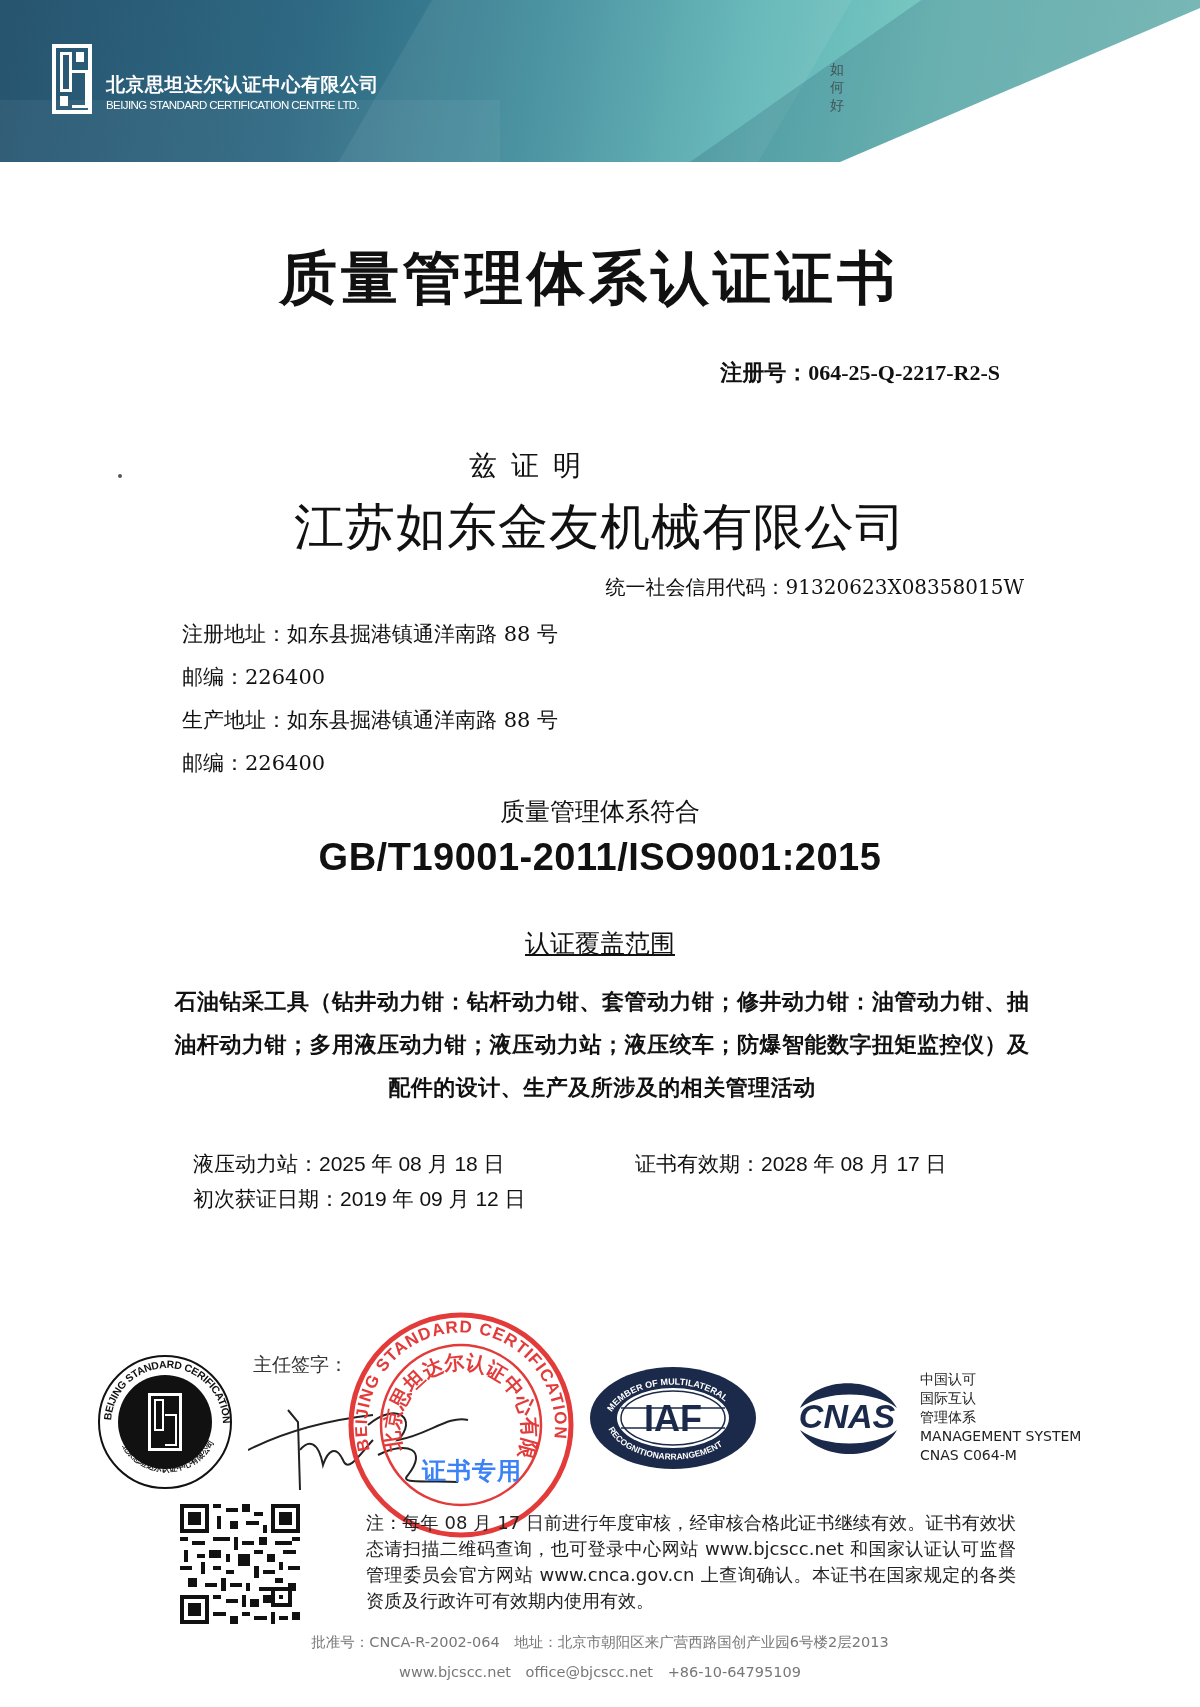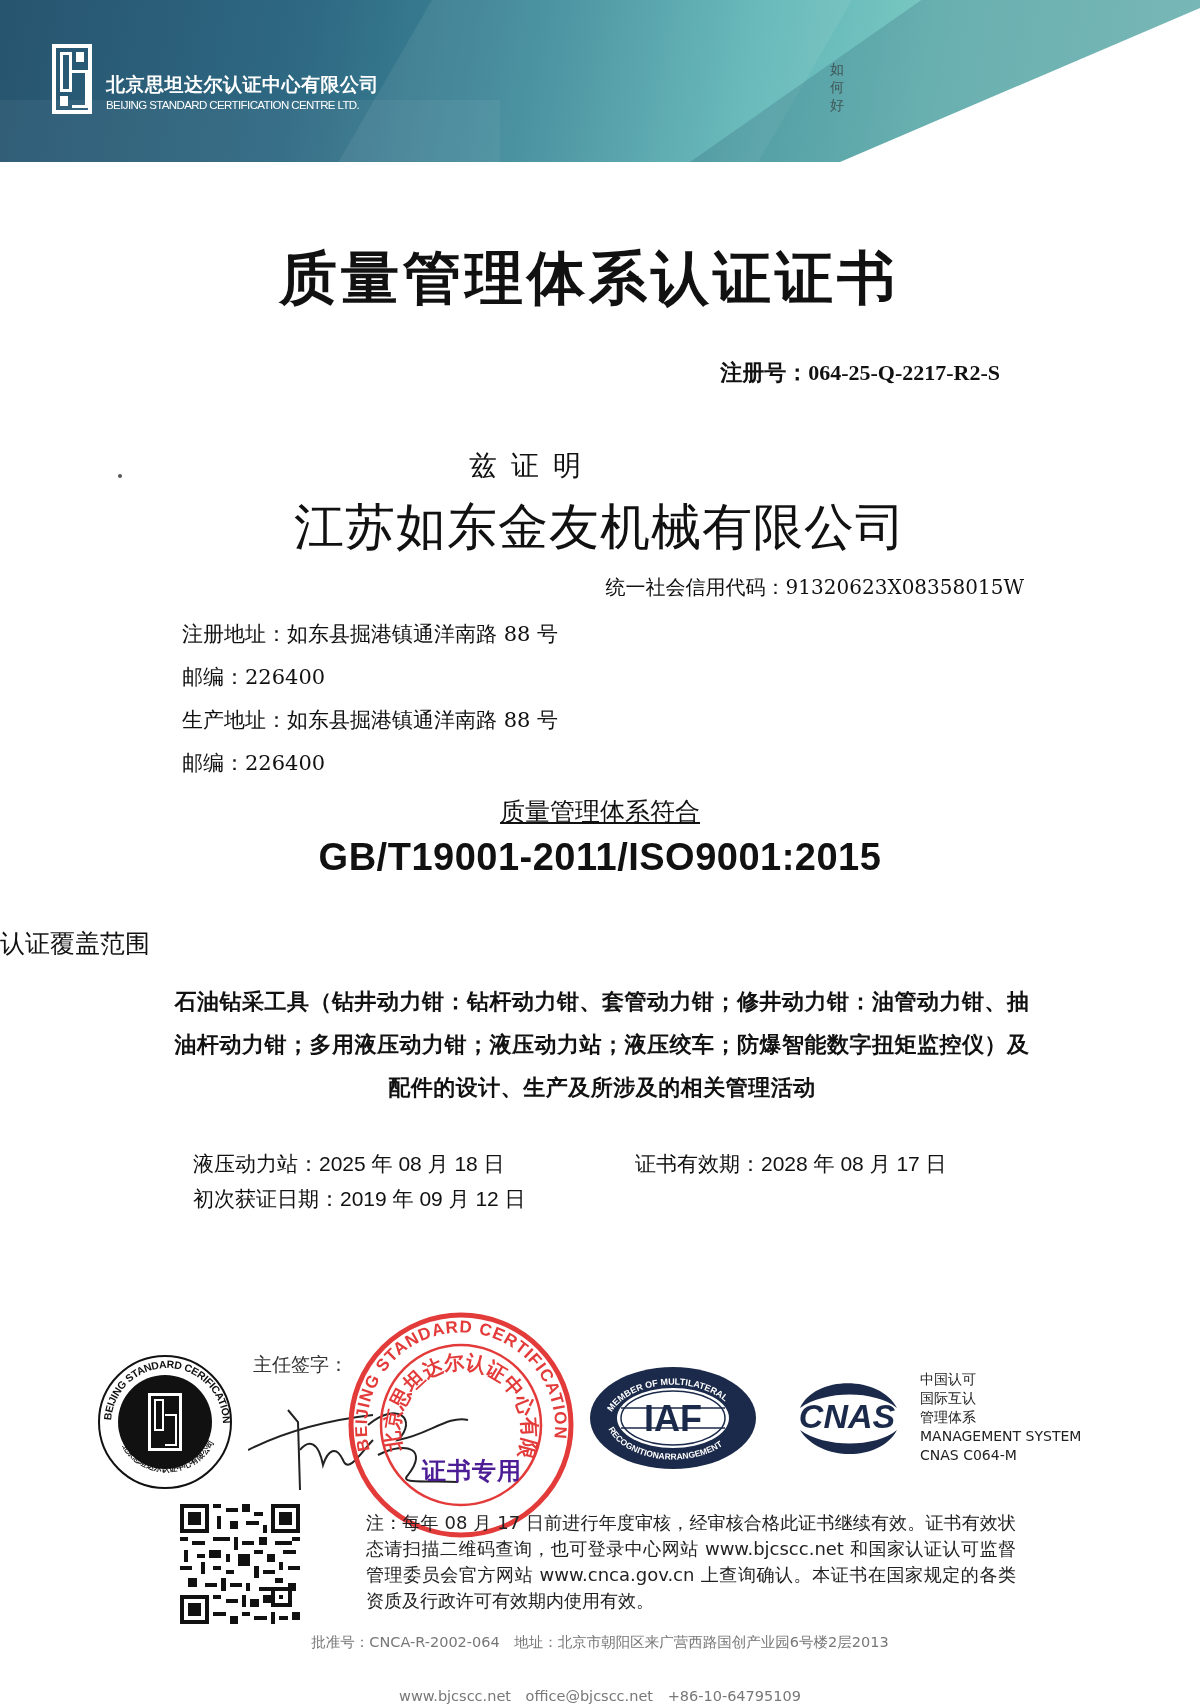--- a/index.html
+++ b/index.html
@@ -38,54 +38,54 @@
   .company { position: absolute; left: 0; width: 1200px; top: 494px; text-align: center; font-size: 50px; letter-spacing: 1px; font-weight: 500; }
 
   .credit-code { position: absolute; right: 176px; top: 574px; font-size: 20px; }
 
   .addr { position: absolute; left: 182px; font-size: 21px; text-align: right; }
   .addr.r1 { top: 620px; }
   .addr.r2 { top: 663px; }
   .addr.r3 { top: 706px; }
   .addr.r4 { top: 749px; }
 
-  .conform { position: absolute; left: 0; width: 1200px; top: 795px; text-align: center; font-size: 25px; text-decoration: underline; }
+  .conform { position: absolute; left: 0; width: 1200px; top: 795px; text-align: center; font-size: 25px; }
   .standard { position: absolute; left: 0; width: 1200px; top: 836px; text-align: center; font-family: "Liberation Sans", sans-serif; font-weight: bold; font-size: 38px; letter-spacing: 0.5px; }
 
-  .scope-title { position: absolute; left: 0; width: 1200px; top: 927px; text-align: left; font-size: 25px; }
+  .scope-title { position: absolute; left: 0; width: 1200px; top: 927px; text-align: center; font-size: 25px; text-decoration: underline; }
   .scope { position: absolute; left: 172px; width: 860px; top: 980px; text-align: center; font-size: 22px; font-weight: bold; line-height: 43px; letter-spacing: 0.5px; }
 
   .date { position: absolute; font-family: "Liberation Sans", sans-serif; font-size: 21px; }
   .date.issue { left: 193px; top: 1150px; }
   .date.first { left: 193px; top: 1185px; }
   .date.valid { left: 635px; top: 1150px; }
 
   
   .bscc-seal { position: absolute; left: 98px; top: 1355px; width: 134px; height: 134px; border-radius: 50%; border: 2px solid #111; background: #fff; }
   .bscc-seal .inner { position: absolute; left: 18px; top: 18px; width: 94px; height: 94px; border-radius: 50%; background: #111; }
   .bscc-seal .mk { position: absolute; left: 30px; top: 18px; width: 34px; height: 58px; border: 3px solid #fff; }
   .bscc-seal .mk .b1 { position: absolute; left: 3px; top: 3px; width: 10px; height: 32px; border: 2px solid #fff; }
   .bscc-seal .mk .b2 { position: absolute; left: 14px; top: 18px; width: 12px; height: 32px; border: 2px solid #fff; border-left: none; }
   .bscc-seal svg { position: absolute; left: -4px; top: -4px; }
 
   .sign-label { position: absolute; left: 253px; top: 1352px; font-family: "DejaVu Sans", sans-serif; font-size: 19px; color: #333; }
   .signature { position: absolute; left: 248px; top: 1380px; }
 
   .red-stamp { position: absolute; left: 346px; top: 1310px; width: 230px; height: 230px; }
-  .stamp-special { position: absolute; left: 422px; top: 1455px; color: #4c1d95; font-family: "DejaVu Sans", sans-serif; font-size: 24px; font-weight: bold; letter-spacing: 1px; }
+  .stamp-special { position: absolute; left: 422px; top: 1455px; color: #3b82f6; font-family: "DejaVu Sans", sans-serif; font-size: 24px; font-weight: bold; letter-spacing: 1px; }
 
   .iaf { position: absolute; left: 588px; top: 1365px; width: 170px; height: 106px; }
   .cnas { position: absolute; left: 785px; top: 1370px; width: 125px; height: 95px; }
   .cnas-text { position: absolute; left: 920px; top: 1370px; font-family: "DejaVu Sans", sans-serif; font-size: 14px; line-height: 19px; color: #222; }
 
   .qr { position: absolute; left: 180px; top: 1504px; width: 120px; height: 120px; background: #fff; }
   .note { position: absolute; left: 366px; top: 1510px; width: 650px; font-family: "DejaVu Sans", sans-serif; font-size: 18px; line-height: 26px; color: #222; text-align: justify; }
 
   .footer1 { position: absolute; left: 0; width: 1200px; top: 1633px; text-align: center; font-family: "DejaVu Sans", sans-serif; font-size: 14.5px; color: #777; }
-  .footer2 { position: absolute; left: 0; width: 1200px; top: 1664px; text-align: center; font-family: "DejaVu Sans", sans-serif; font-size: 14.5px; color: #777; margin-top: 24px; }
+  .footer2 { position: absolute; left: 0; width: 1200px; top: 1664px; text-align: center; font-family: "DejaVu Sans", sans-serif; font-size: 14.5px; color: #777; }
   .footer1 span + span, .footer2 span + span { margin-left: 10px; }
 
   .dot { position: absolute; left: 118px; top: 474px; width: 4px; height: 4px; background: #555; border-radius: 50%; }
 </style>
 </head>
 <body>
 
 <div class="banner">
   <div class="facet1"></div>
   <div class="facet2"></div>

